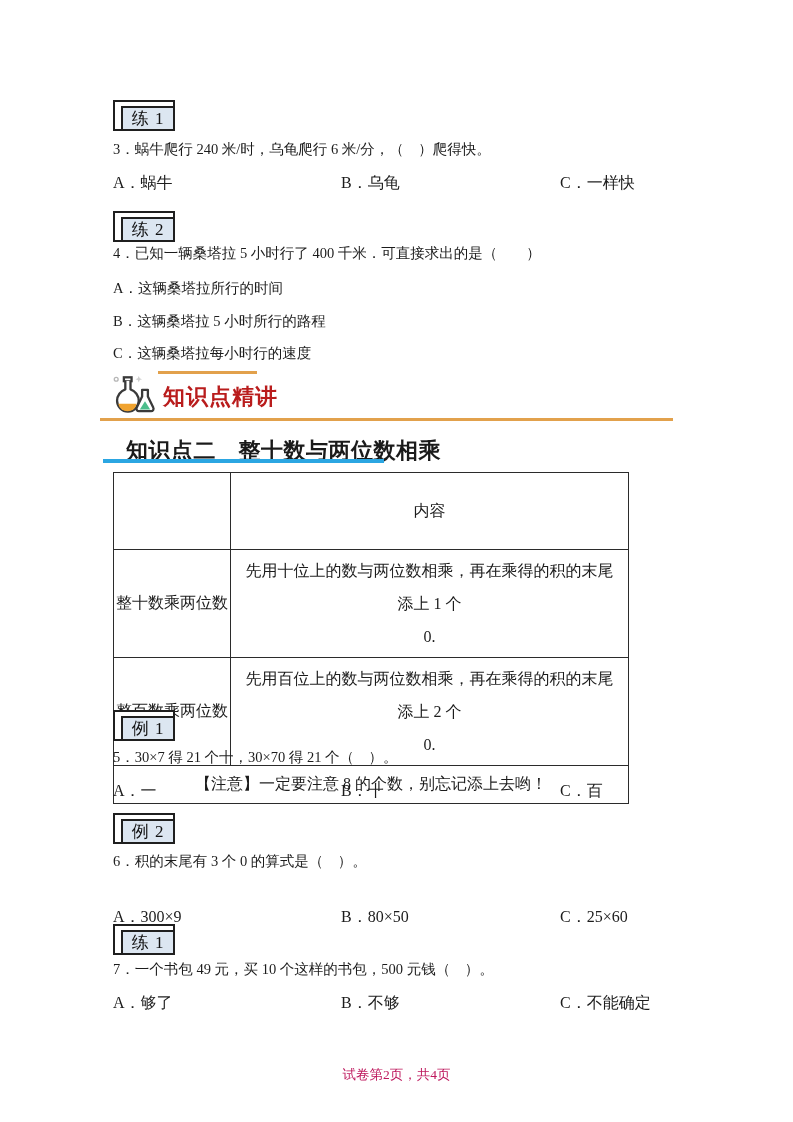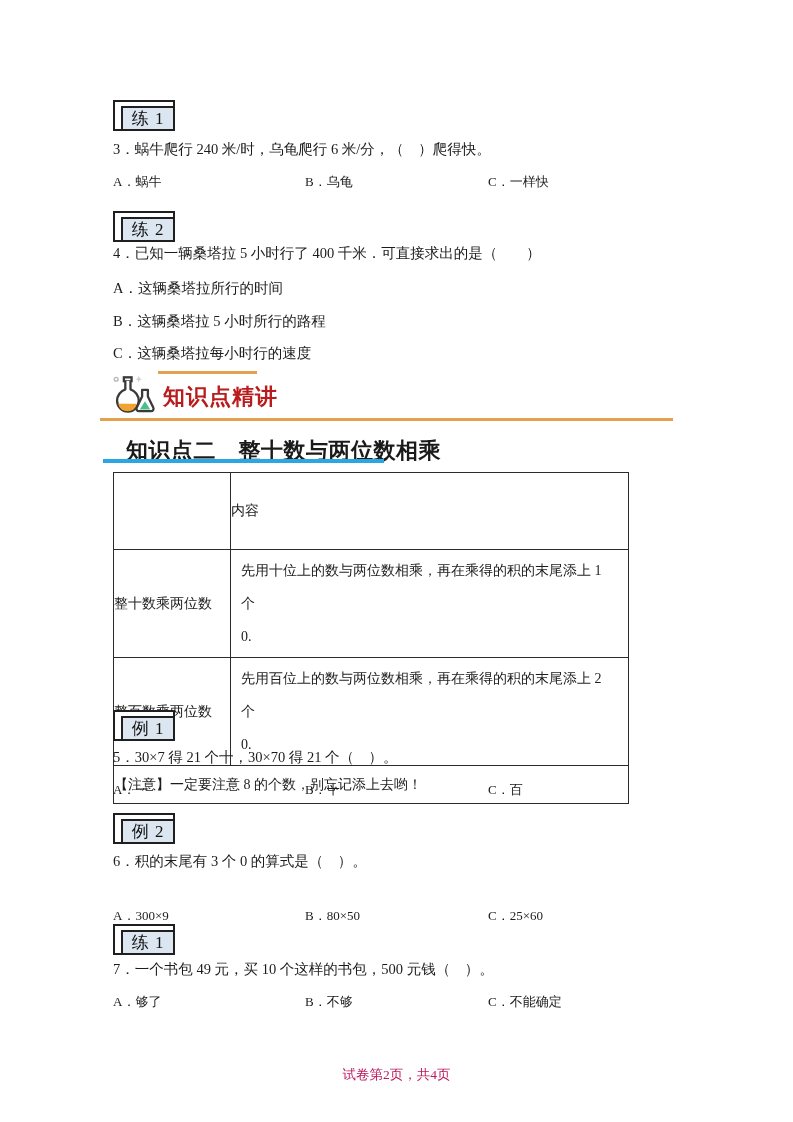--- a/index.html
+++ b/index.html
@@ -11,21 +11,21 @@
     margin: 0 auto;
     background: #ffffff;
     font-family: "Liberation Serif", "DejaVu Serif", serif;
     color: #1c1c1c;
     overflow: hidden;
   }
   .abs { position: absolute; }
 
   
   .q-text { font-size: 14.5px; white-space: pre; color: #1c1c1c; }
-  .opt-row { display: grid; grid-template-columns: 192px 183px auto; width: 560px; font-size: 13px; }
+  .opt-row { display: grid; grid-template-columns: 192px 183px auto; width: 560px; font-size: 16px; gap: 36px; }
   .opt { white-space: pre; }
 
   
   .badge {
     width: 62px; height: 31px;
     border: 2px solid #1f1f1f;
     background: #ffffff;
     position: absolute;
   }
   .badge-inner {
@@ -46,22 +46,22 @@
   .kp-subtitle {
     font-family: "Liberation Sans", "DejaVu Sans", sans-serif;
     font-weight: 700; font-size: 22px; color: #1a1a1a; letter-spacing: 0.5px;
   }
   .hline { height: 3px; }
 
   
   table.kp-table { border-collapse: collapse; width: 516px; table-layout: fixed; }
   table.kp-table td {
     border: 1.5px solid #2b2b2b;
-    font-size: 14px;
-    text-align: left;
+    font-size: 16px;
+    text-align: center;
     vertical-align: middle;
     color: #1c1c1c;
   }
   td.cell-head   { height: 41px; }
   td.cell-label  { width: 117px; height: 77px; }
   td.cell-body   { line-height: 33px; padding: 4px 10px; }
   td.cell-note   { height: 38px; }
 
   .footer {
     position: absolute; left: 0; top: 1066px; width: 100%;

